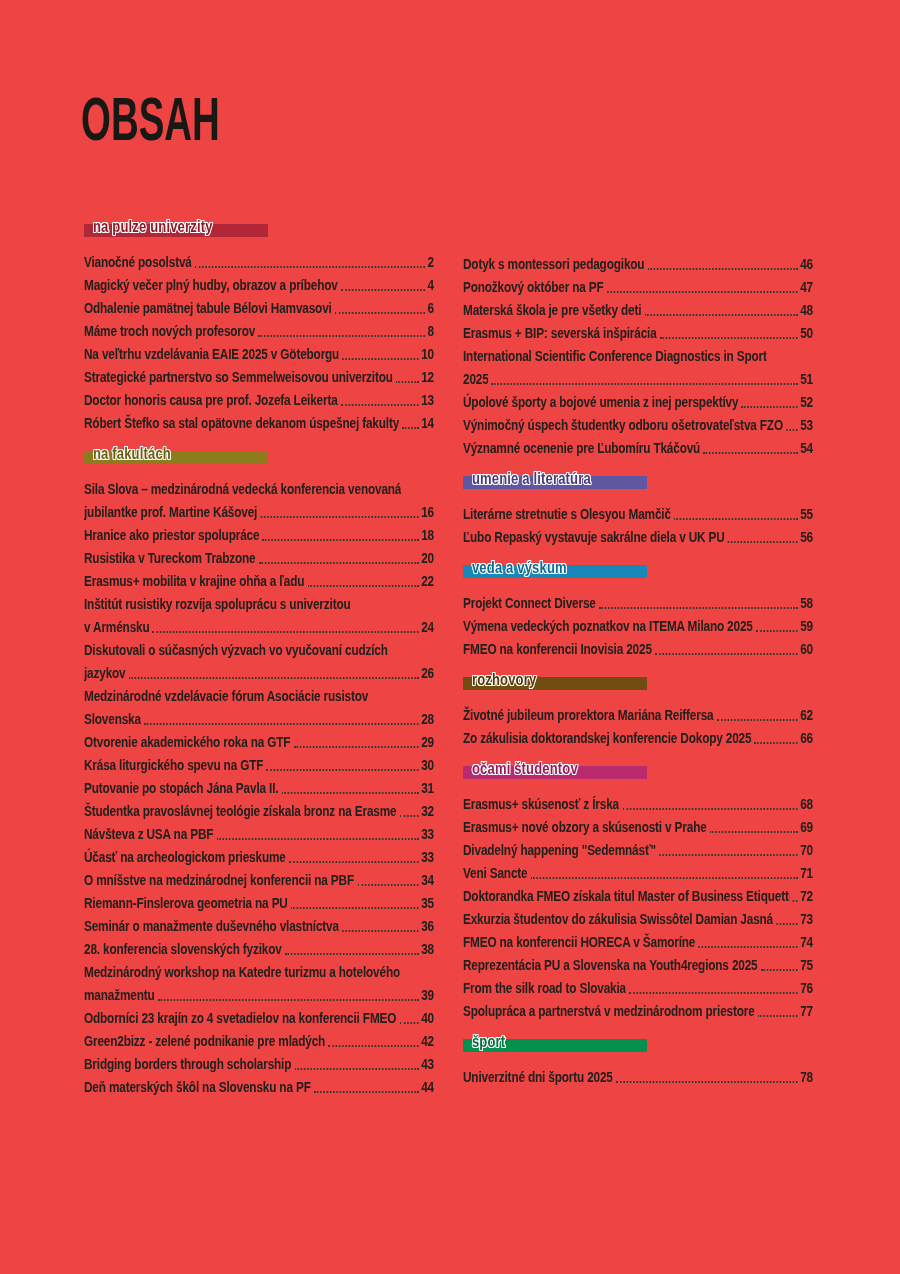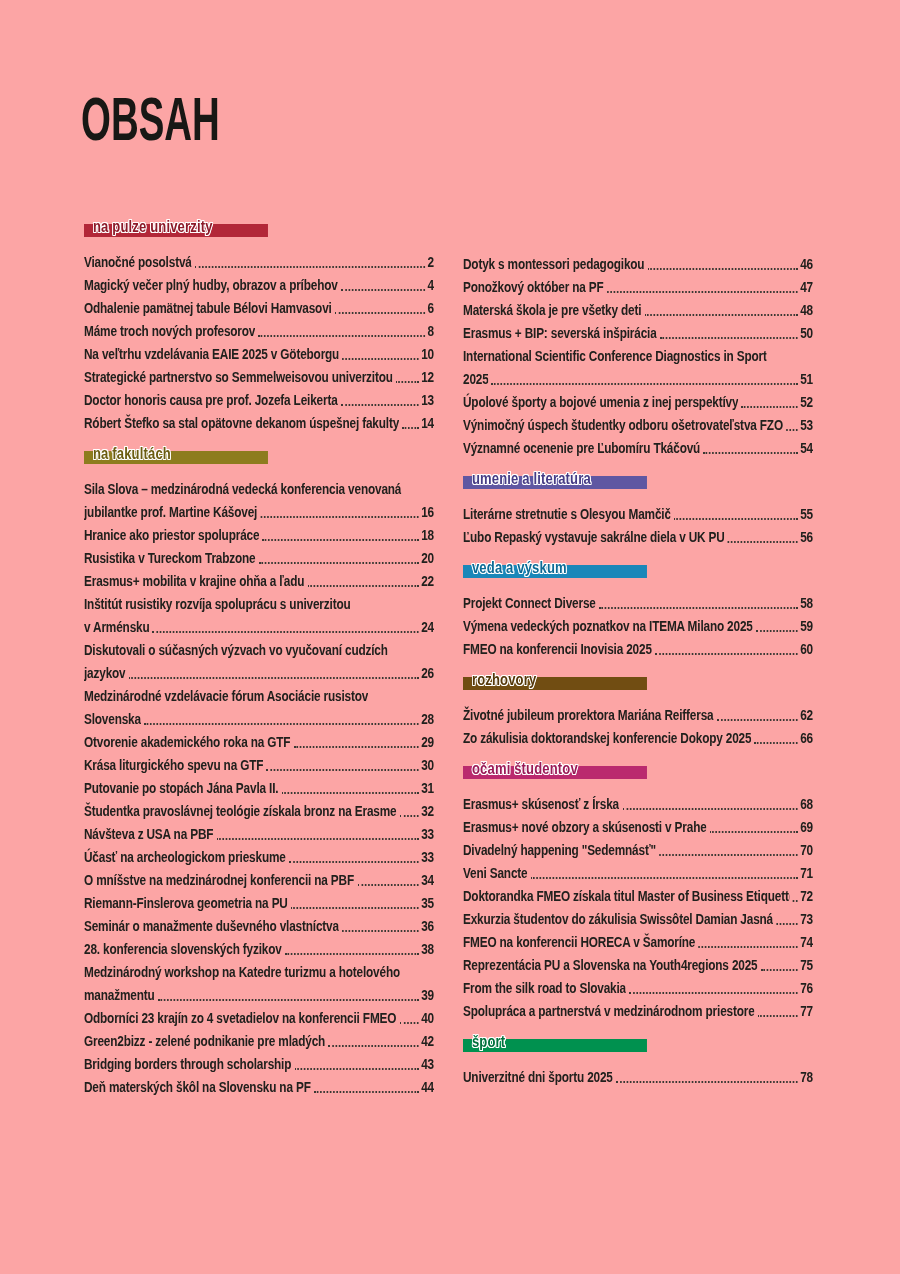--- a/index.html
+++ b/index.html
@@ -10,21 +10,21 @@
   body {
     width: 900px;
     height: 1274px;
     position: relative;
     font-family: "Liberation Sans", sans-serif;
     overflow: hidden;
   }
   .page {
     position: absolute;
     inset: 0;
-    background: #fca5a5;
+    background: #ef4444;
   }
   .title {
     position: absolute;
     left: 81px;
     top: 88px;
     margin: 0;
     font-size: 62px;
     line-height: 1;
     font-weight: 700;
     color: #181815;

